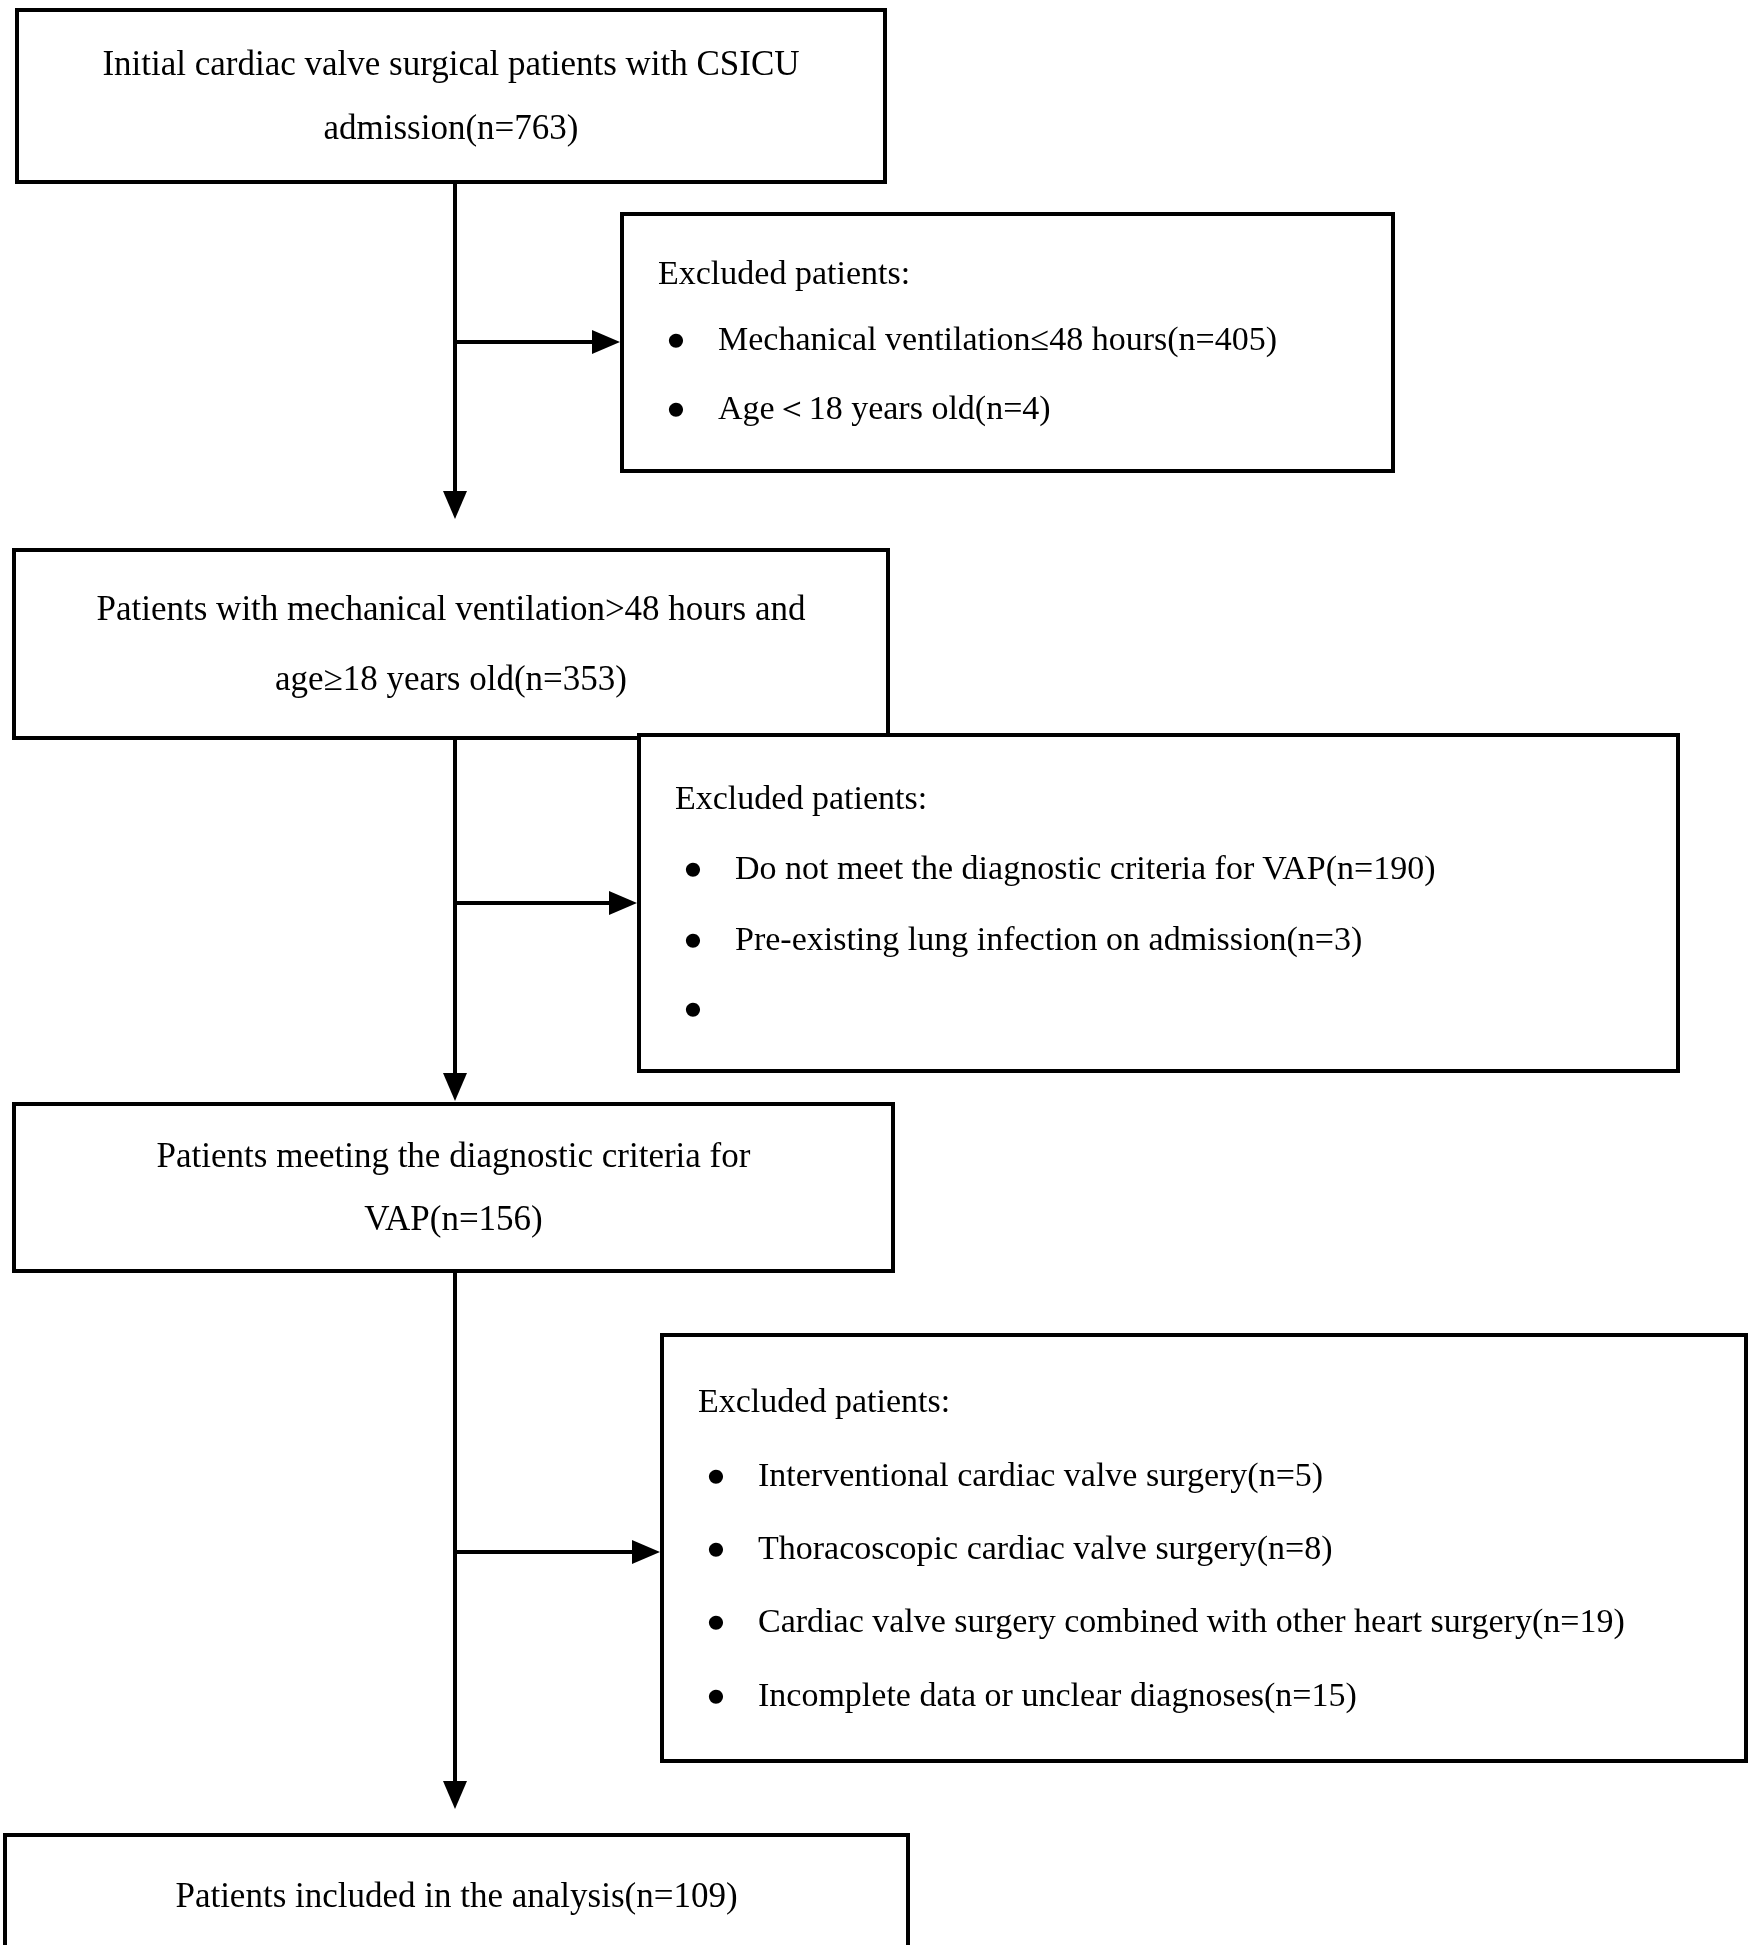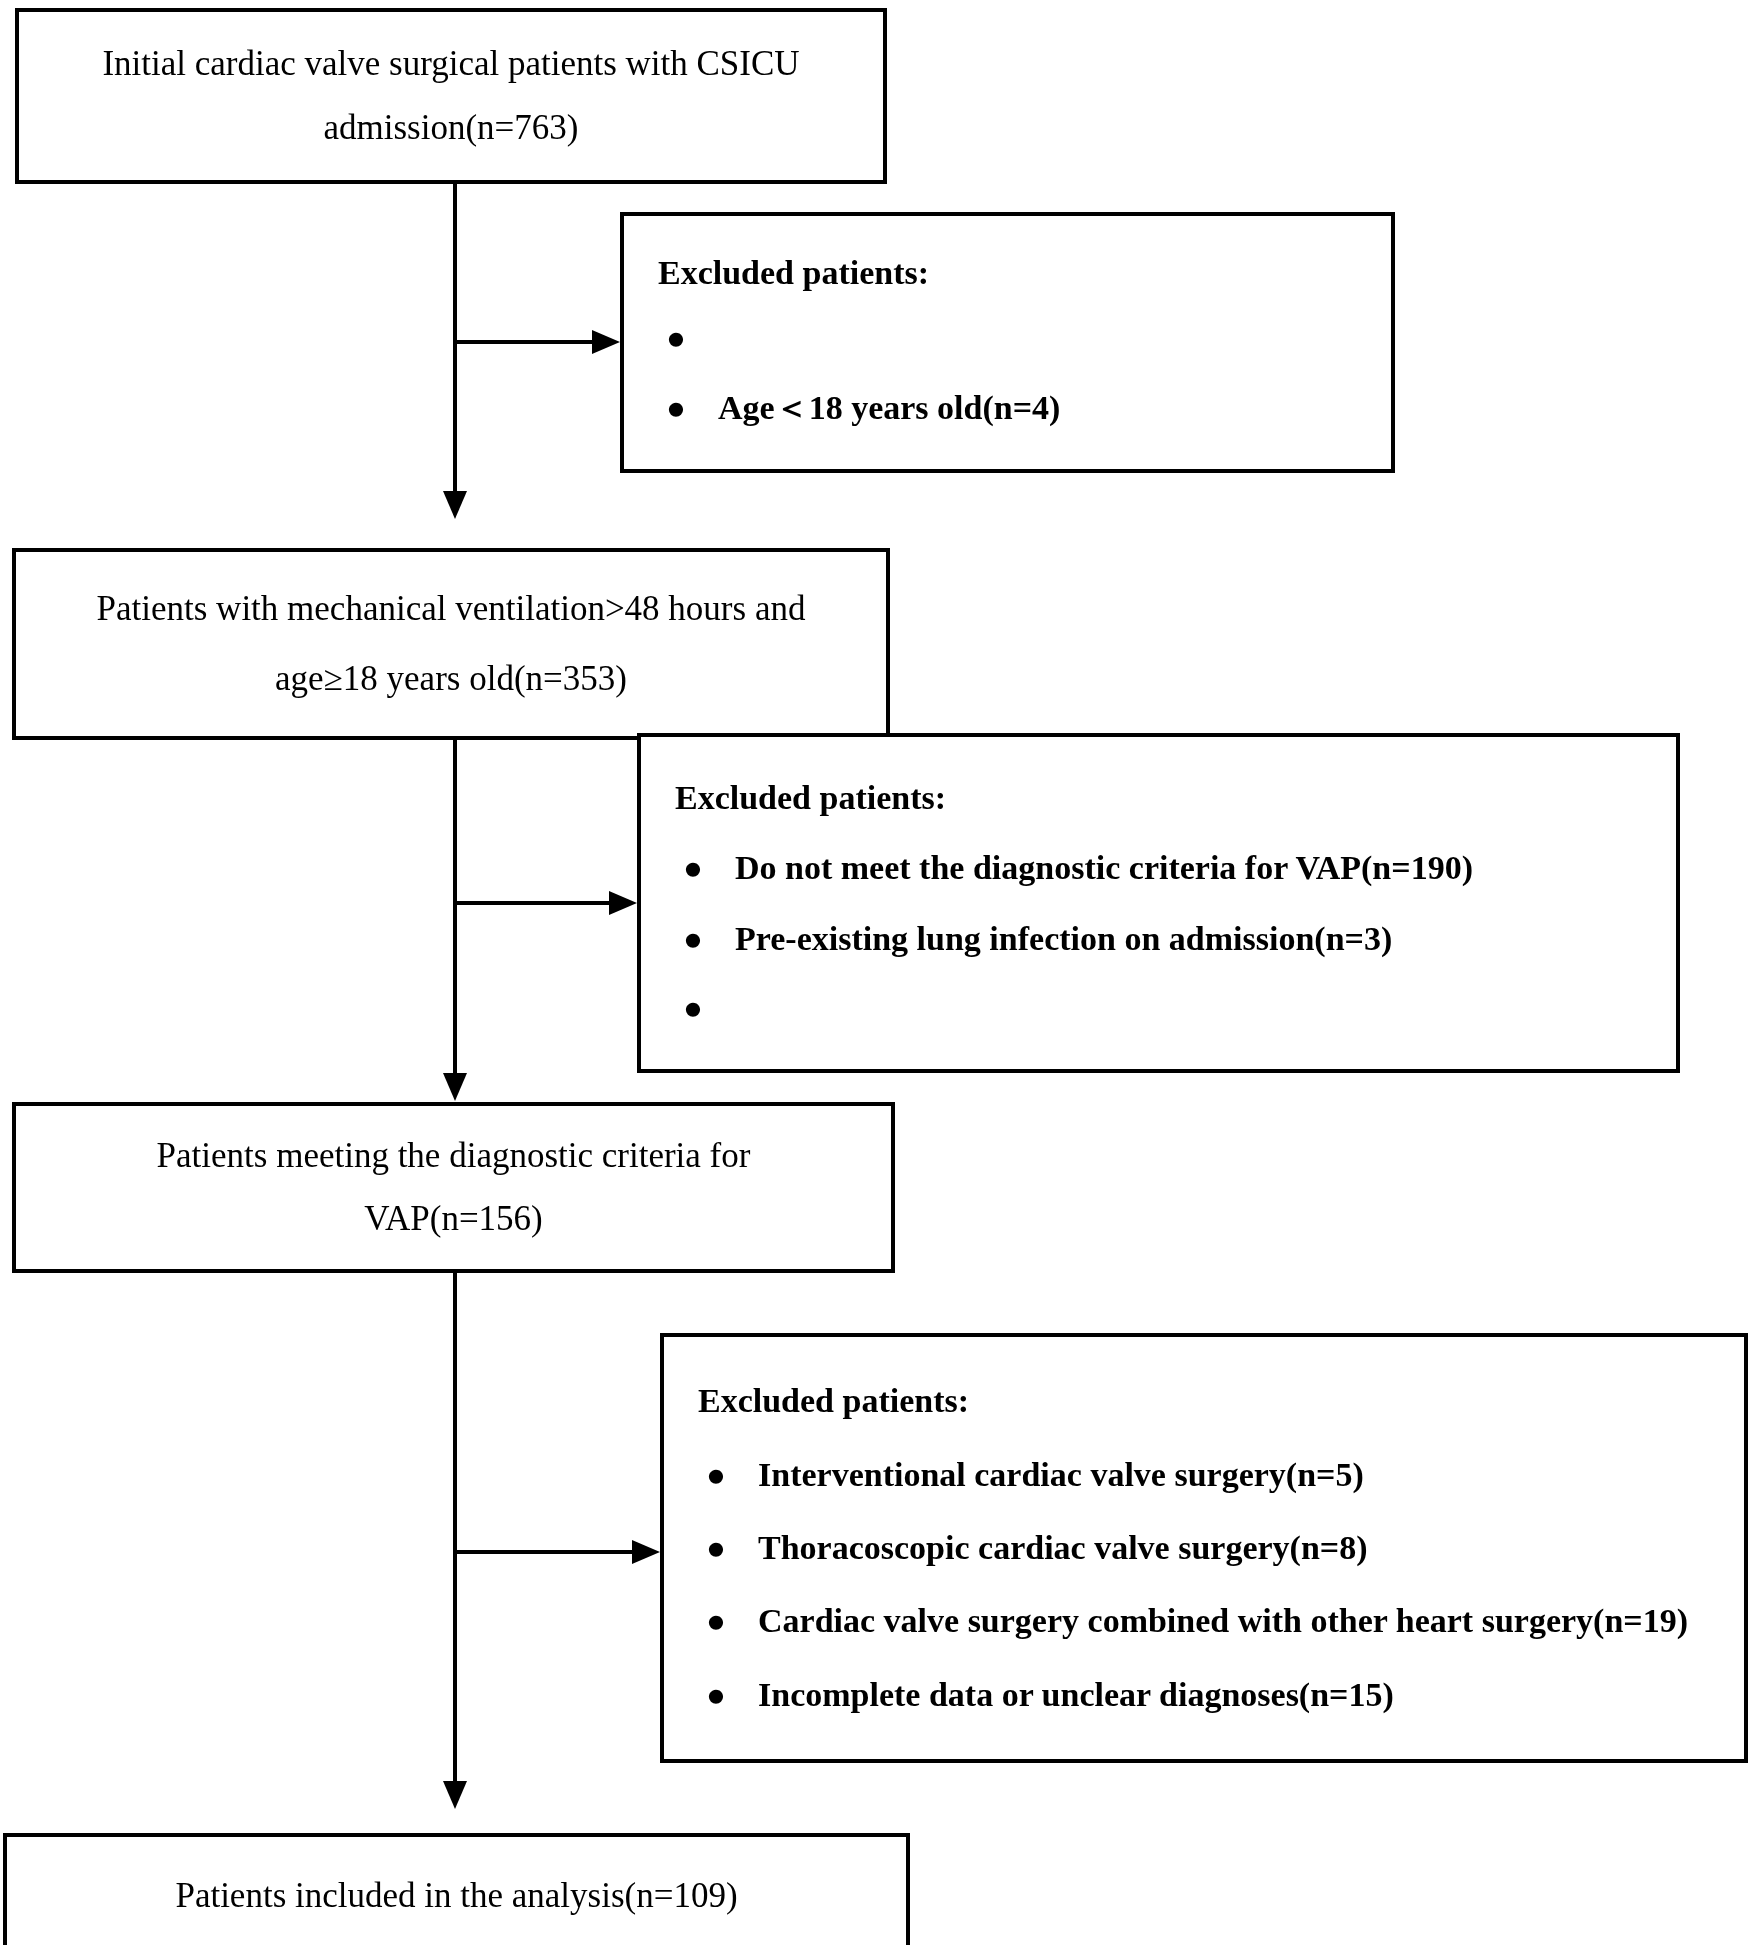--- a/index.html
+++ b/index.html
@@ -28,21 +28,20 @@
   }
   .main {
     align-items: center;
     text-align: center;
     font-size: 35px;
     padding: 8px 10px;
   }
   .excl {
     font-size: 34px;
     padding: 10px 12px 10px 0;
-    font-weight: bold;
   }
   .excl .heading { padding-left: 34px; }
   .bullet-row {
     display: flex;
     align-items: baseline;
     padding-left: 42px;
   }
   .bullet-row .marker {
     width: 52px;
     flex: 0 0 52px;
@@ -92,20 +91,21 @@
 
   <div class="box main" style="left:15px; top:8px; width:872px; height:176px;">
     <div class="line">Initial cardiac valve surgical patients with CSICU</div>
     <div class="line">admission(n=763)</div>
   </div>
 
   <div class="box excl" style="left:620px; top:212px; width:775px; height:261px;">
     <div class="heading">Excluded patients:</div>
     <div class="bullet-row">
       <span class="marker">●</span>
+      <span class="bullet-text">Mechanical ventilation≤48 hours(n=405)</span>
     </div>
     <div class="bullet-row">
       <span class="marker">●</span>
       <span class="bullet-text">Age＜18 years old(n=4)</span>
     </div>
   </div>
 
   <div class="box main" style="left:12px; top:520px; width:878px; height:192px;margin-top:28px;">
     <div class="line">Patients with mechanical ventilation&gt;48 hours and</div>
     <div class="line">age≥18 years old(n=353)</div>

